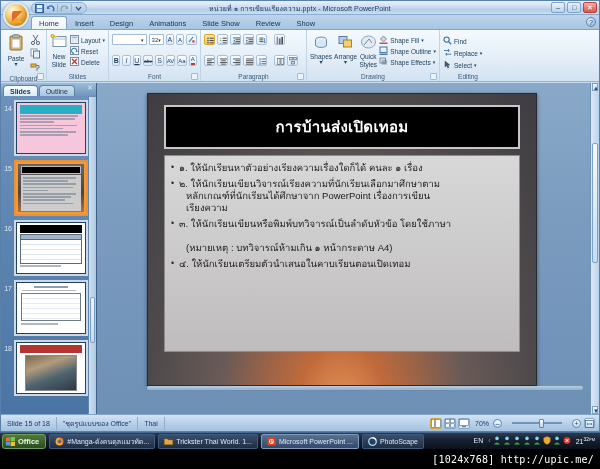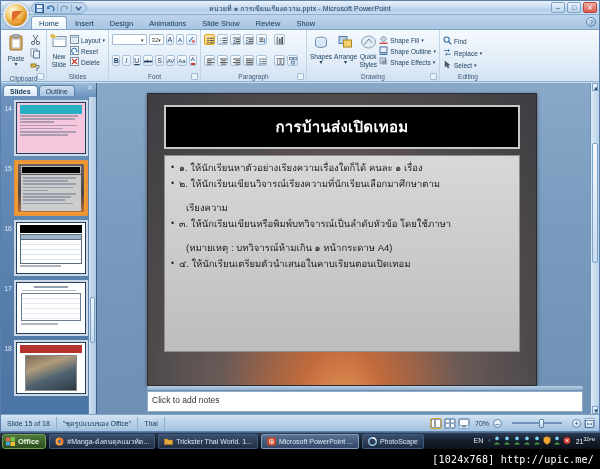--- a/index.html
+++ b/index.html
@@ -801,21 +801,21 @@
               <span class="dot">•</span>
               <span class="txt">
                 <span>๑. ให้นักเรียนหาตัวอย่างเรียงความเรื่องใดก็ได้ คนละ ๑ เรื่อง</span><br>
               </span>
             </div>
 
             <div class="bul">
               <span class="dot">•</span>
               <span class="txt">
                 <span>๒. ให้นักเรียนเขียนวิจารณ์เรียงความที่นักเรียนเลือกมาศึกษาตาม</span><br>
-                <br>
+                <span style="padding-left:7px;display:inline-block">หลักเกณฑ์ที่นักเรียนได้ศึกษาจาก  PowerPoint เรื่องการเขียน</span><br>
                 <span style="padding-left:7px;display:inline-block">เรียงความ</span>
               </span>
             </div>
 
             <div class="bul">
               <span class="dot">•</span>
               <span class="txt">
                 <span>๓. ให้นักเรียนเขียนหรือพิมพ์บทวิจารณ์เป็นลำดับหัวข้อ โดยใช้ภาษา</span><br>
                 <br>
                 <span style="padding-left:7px;display:inline-block">(หมายเหตุ : บทวิจารณ์ห้ามเกิน ๑ หน้ากระดาษ A4)</span>
@@ -826,23 +826,20 @@
               <span class="dot">•</span>
               <span class="txt">
                 <span>๔. ให้นักเรียนเตรียมตัวนำเสนอในคาบเรียนตอนเปิดเทอม</span>
               </span>
             </div>
 
           </div>
         </div>
 
         <div class="notes-splitter"></div>
-        <div class="notes">
-          <span>Click to add notes</span>
-        </div>
 
         <div class="editscroll">
           <div class="arw" style="top:0">▲</div>
           <div class="bar"></div>
           <div class="arw" style="bottom:0">▼</div>
         </div>
       </div>
     </div>
 
     <div class="statusbar">

